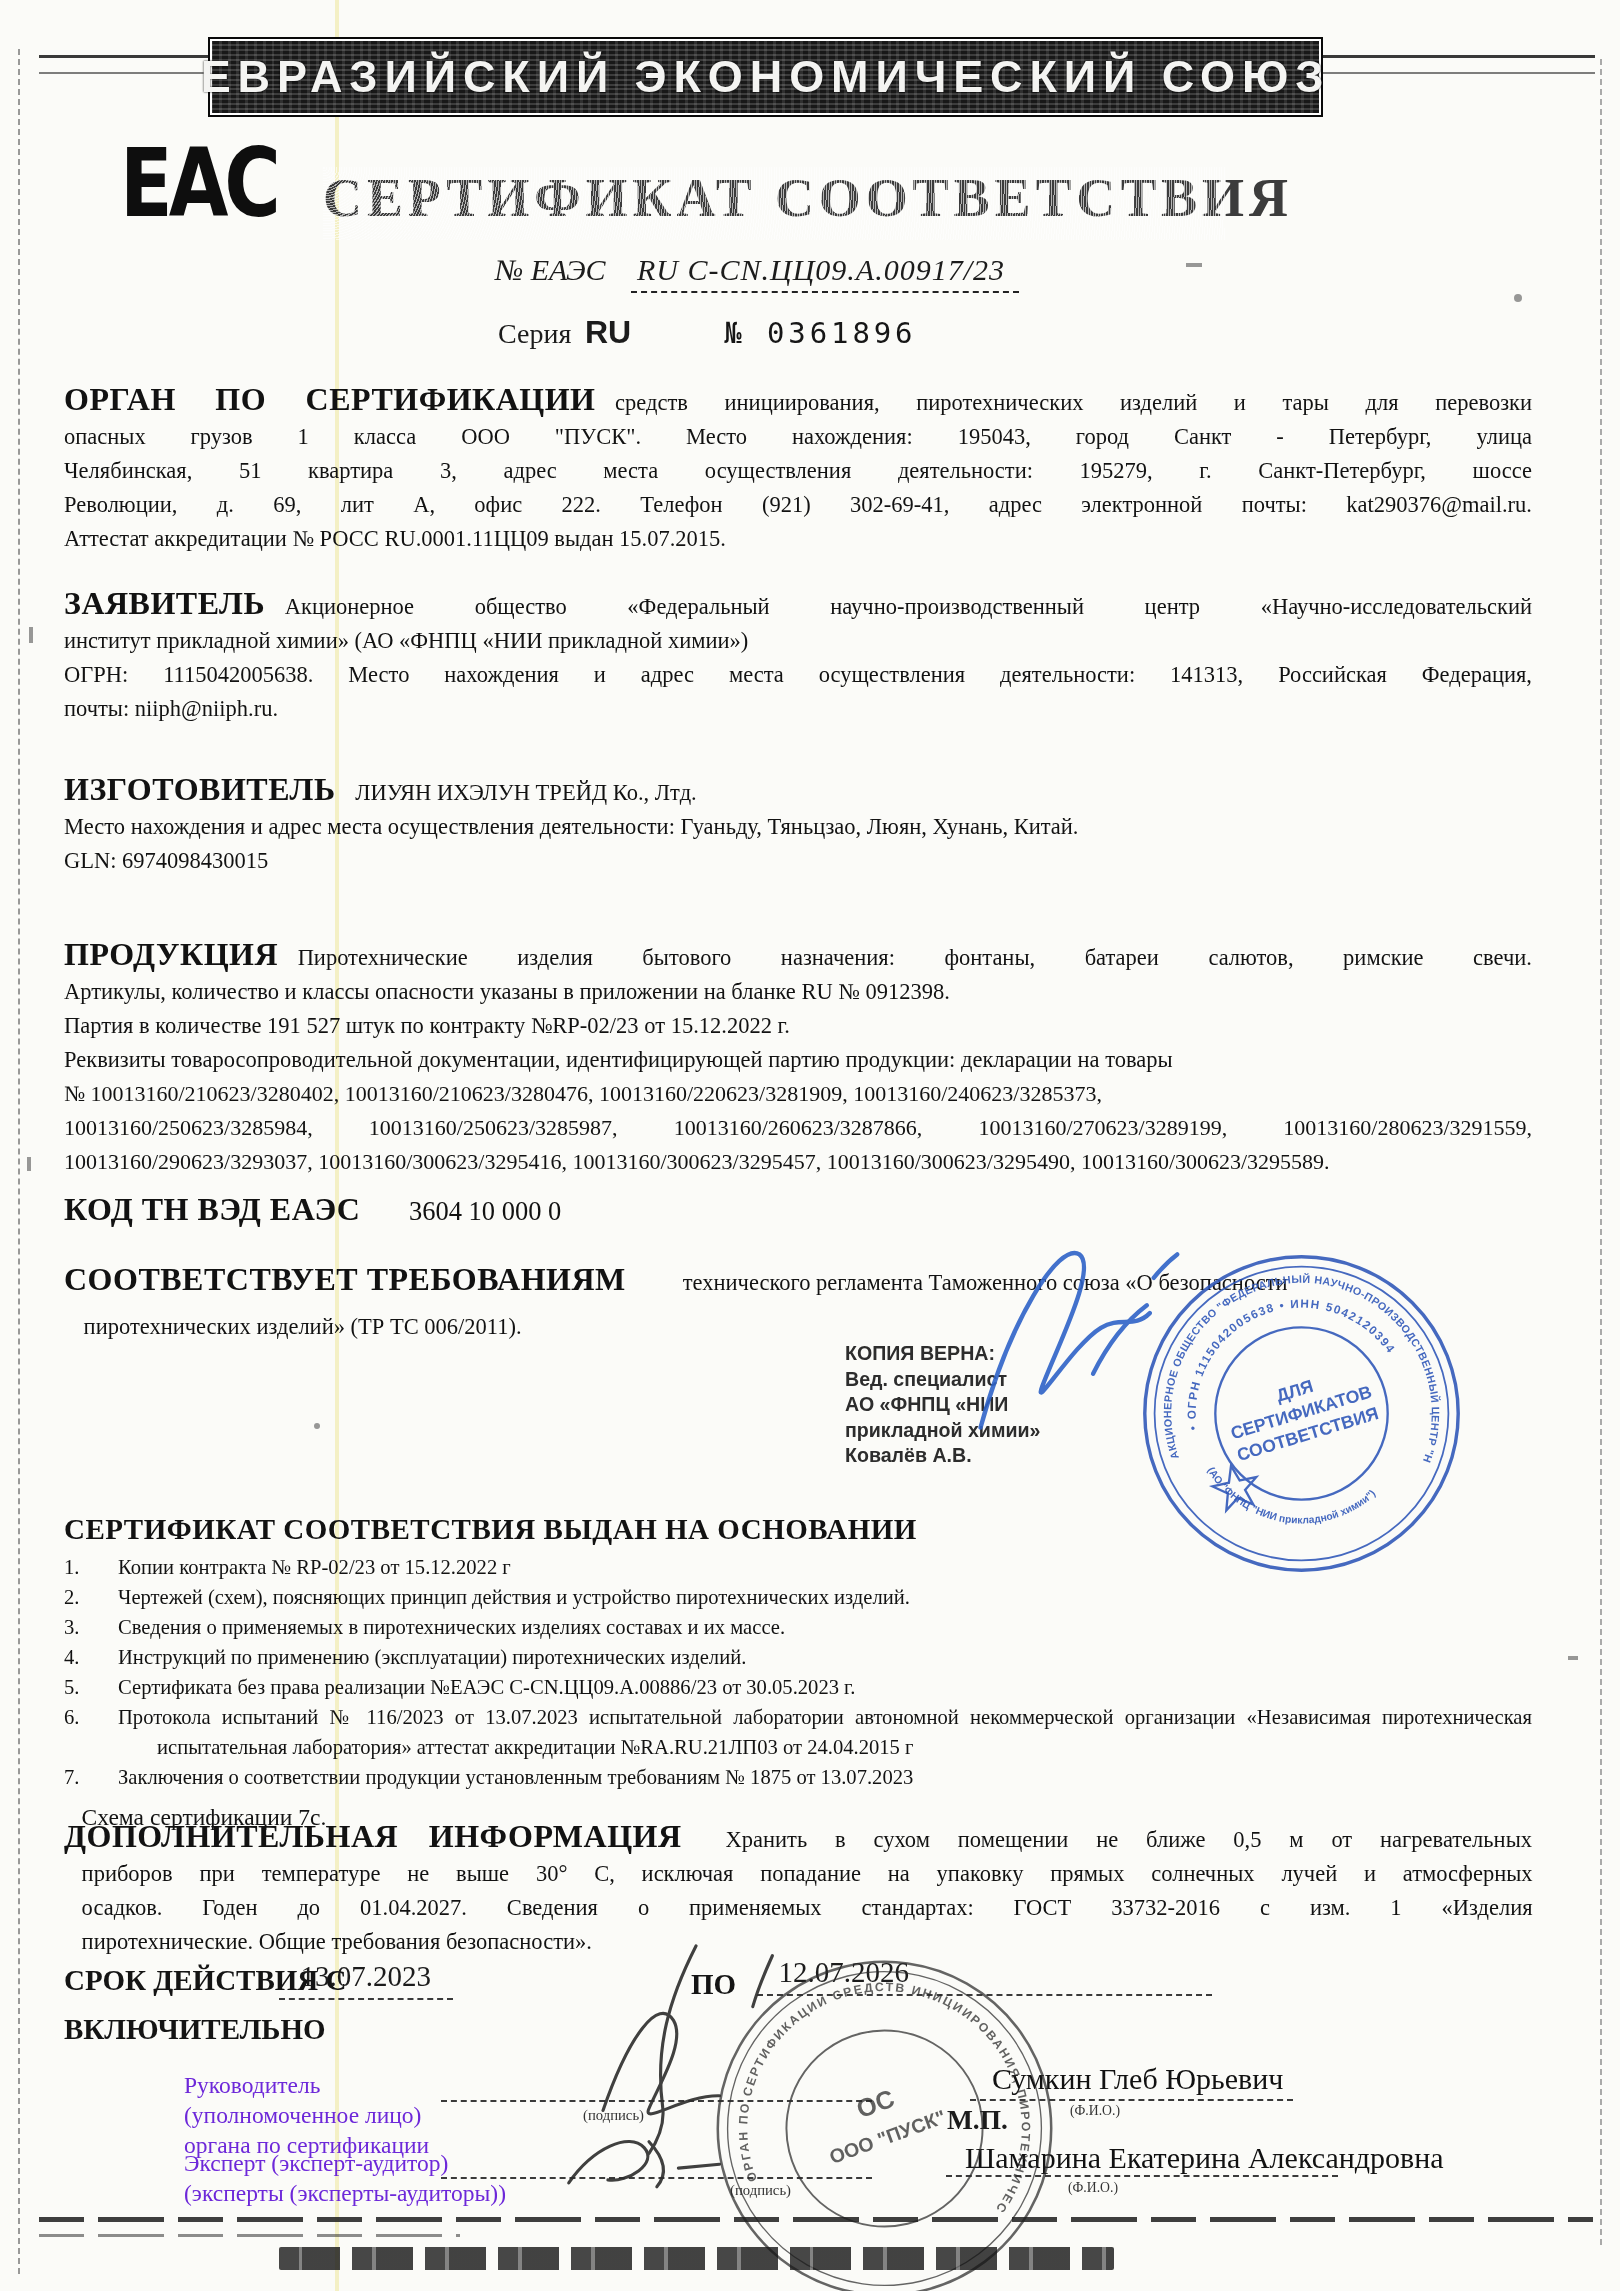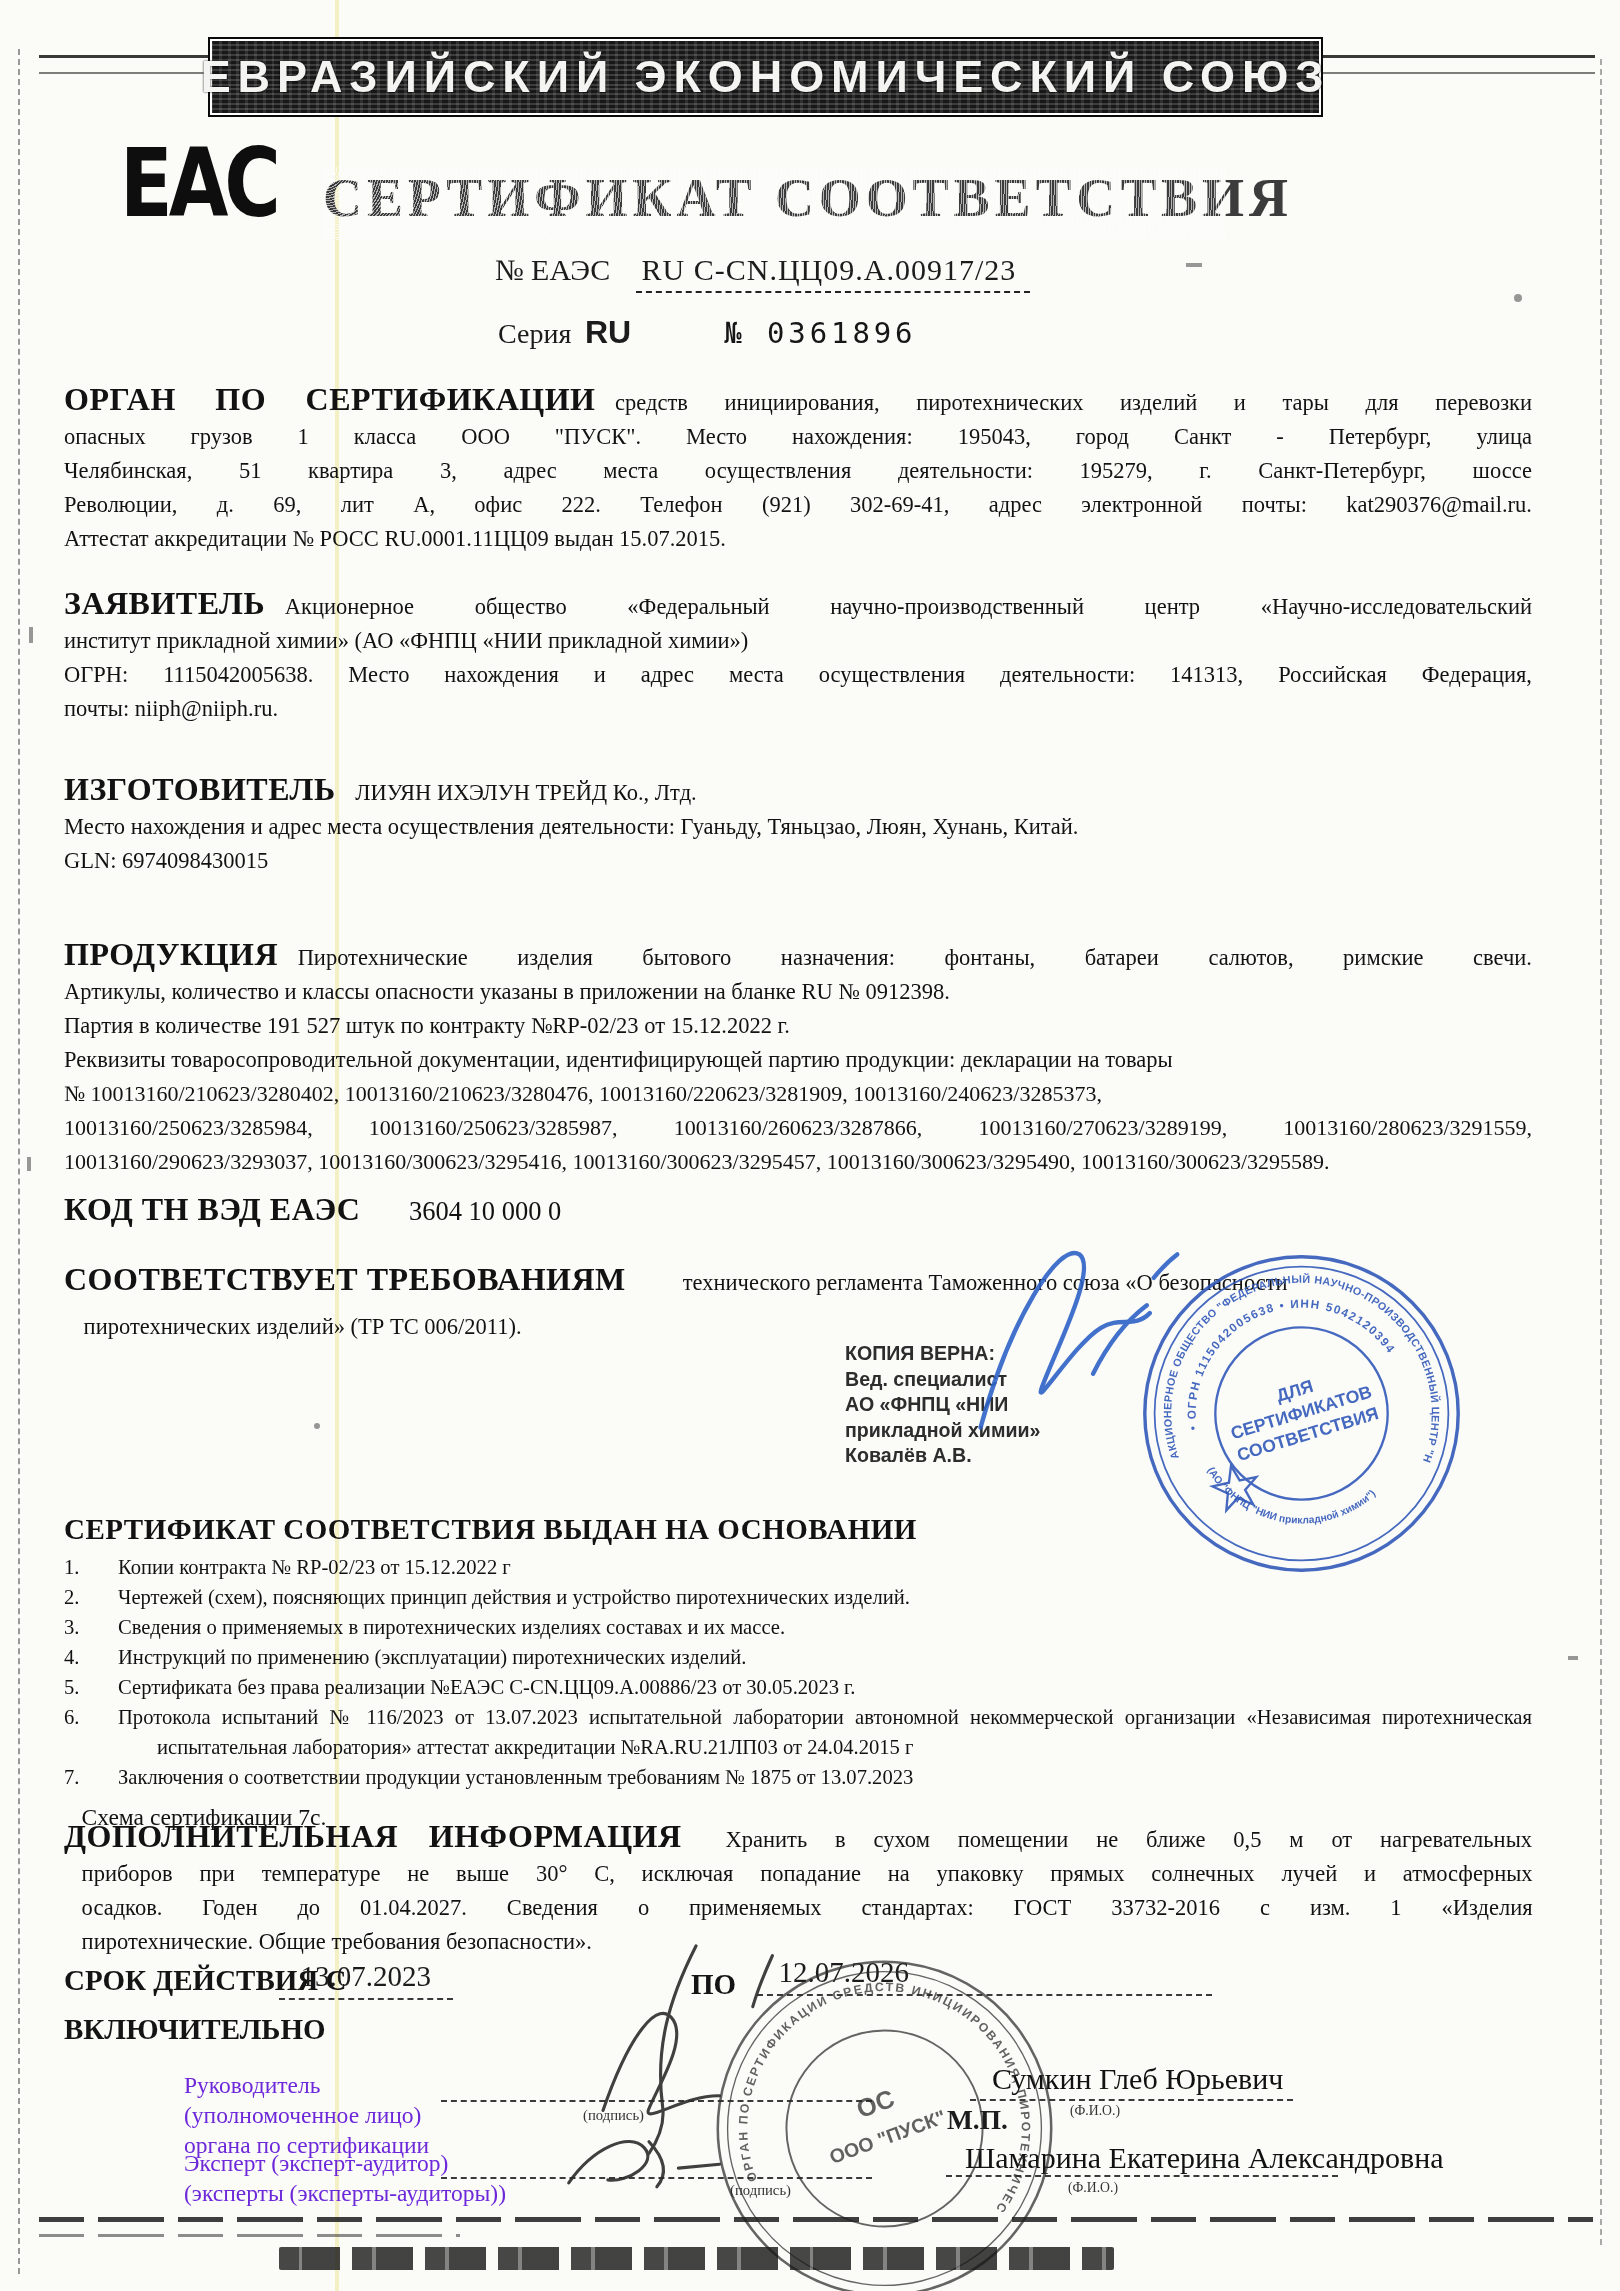--- a/index.html
+++ b/index.html
@@ -15,21 +15,21 @@
           display:flex;align-items:center;justify-content:center;}
   .banner span{font-family:"Liberation Sans",sans-serif;font-weight:bold;font-size:45px;
                letter-spacing:6.9px;color:#f4f4f2;text-shadow:0 0 2px #000;white-space:nowrap;}
   .eac{position:absolute;left:120px;top:137px;font-family:"DejaVu Sans",sans-serif;
        font-weight:900;font-size:94px;line-height:94px;letter-spacing:-4.9px;color:#0e0e0e;
        transform:scaleX(.82);transform-origin:left top;}
   .cert-title{position:absolute;left:323px;top:167px;width:902px;text-align:center;
               font-weight:bold;font-size:54px;letter-spacing:4.9px;color:#3c3c3c;white-space:nowrap;}
   .halftone{position:absolute;left:323px;top:167px;width:902px;height:73px;pointer-events:none;
             background:repeating-radial-gradient(circle at 1px 1px, rgba(255,255,255,.62) 0 1px, transparent 1px 2.5px);}
-  .numrow{position:absolute;left:495px;top:253px;font-size:30px;white-space:nowrap;}
+  .numrow{position:absolute;left:495px;top:253px;font-size:30px;white-space:nowrap;font-style:italic;}
   .numrow .certno{margin-left:25.5px;letter-spacing:1px;border-bottom:2.9px dashed #222;padding:0 13.7px 4.9px 5.9px;}
   .serrow{position:absolute;left:498px;top:314px;font-size:28px;white-space:nowrap;}
   .serrow .ru{font-family:"Liberation Sans",sans-serif;font-weight:bold;font-size:32px;margin-left:13.7px;}
   .serrow .sernum{font-family:"DejaVu Sans Mono",monospace;font-size:29px;letter-spacing:3.9px;margin-left:93px;color:#161616;}
   
   .sec{position:absolute;left:64px;width:1468px;font-size:22.5px;line-height:34px;color:#121212;}
   .sec .h{font-weight:bold;font-size:32px;letter-spacing:0.5px;margin-right:19.6px;}
   .j{display:block;text-align:justify;text-align-last:justify;}
   .l{display:block;text-align:left;}
   .small{font-size:22px;}

